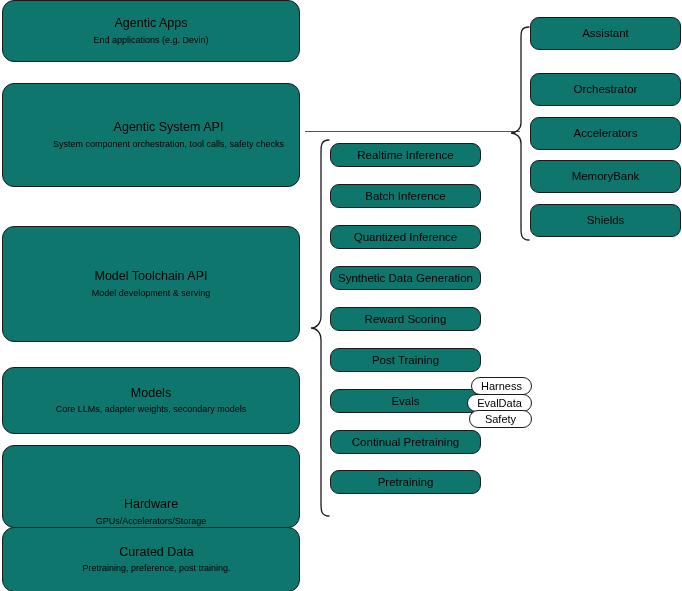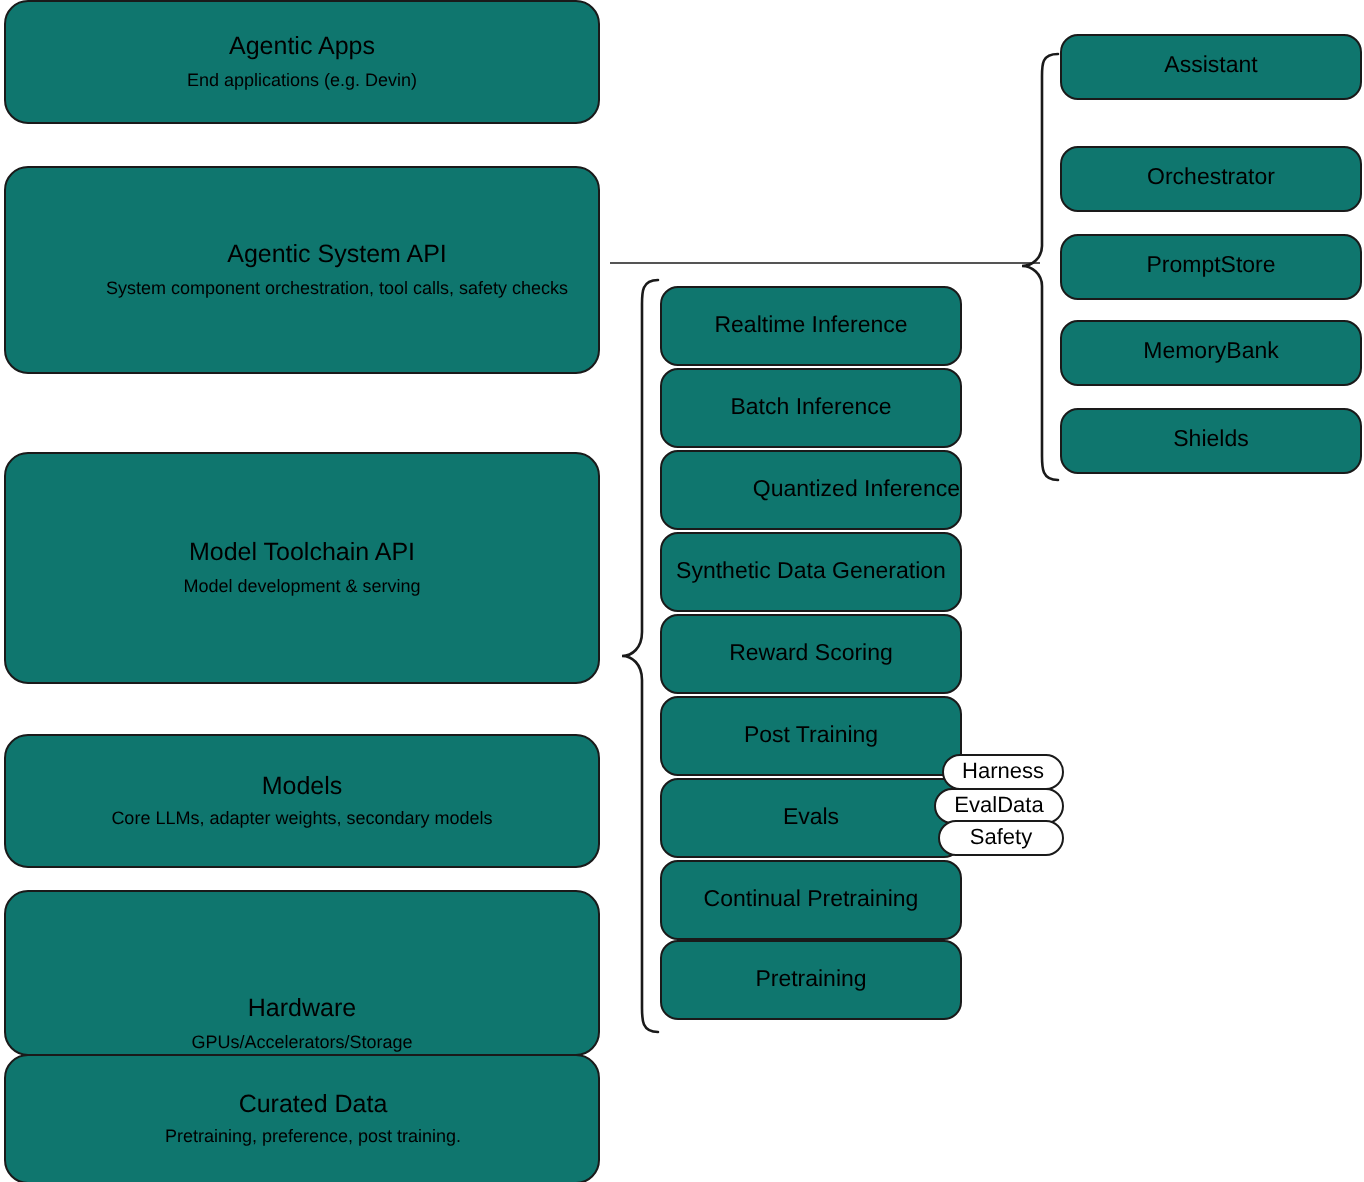--- a/index.html
+++ b/index.html
@@ -51,21 +51,21 @@
     left: 2px;
     width: 298px;
     border-radius: 12px;
   }
   .layer-node .title { font-size: 12.5px; }
 
   
   .mid-node {
     left: 330px;
     width: 151px;
-    height: 40px;
+    height: 24px;
     border-radius: 9px;
   }
   .mid-node .title { font-size: 11.5px; }
 
   
   .right-node {
     left: 530px;
     width: 151px;
     height: 33px;
     border-radius: 9px;
@@ -142,21 +142,21 @@
       <path d="M21 2 C13 2 13 8 13 14 L13 178 C13 186 8 190 3 190 C8 190 13 194 13 202 L13 366 C13 372 13 378 21 378" stroke="#1a1a1a" stroke-width="1.3" fill="none" stroke-linecap="round"></path>
     </svg>
   </div>
 
   <div class="node mid-node" style="top:143px;">
     <div class="title">Realtime Inference</div>
   </div>
   <div class="node mid-node" style="top:184px;text-align:right;">
     <div class="title">Batch Inference</div>
   </div>
-  <div class="node mid-node" style="top:225px;align-items:flex-end;">
+  <div class="node mid-node" style="top:225px;">
     <div class="title">Quantized Inference</div>
   </div>
   <div class="node mid-node" style="top:266px;">
     <div class="title">Synthetic Data Generation</div>
   </div>
   <div class="node mid-node" style="top:307px;">
     <div class="title">Reward Scoring</div>
   </div>
   <div class="node mid-node" style="top:348px;">
     <div class="title">Post Training</div>
@@ -187,21 +187,21 @@
     </svg>
   </div>
 
   <div class="node right-node" style="top:17px;">
     <div class="title">Assistant</div>
   </div>
   <div class="node right-node" style="top:73px;">
     <div class="title">Orchestrator</div>
   </div>
   <div class="node right-node" style="top:117px;">
-    <div class="title">PromptStore</div>
+    <div class="title">Accelerators</div>
   </div>
   <div class="node right-node" style="top:160px;">
     <div class="title">MemoryBank</div>
   </div>
   <div class="node right-node" style="top:204px;">
     <div class="title">Shields</div>
   </div>
 
 </div>
 

